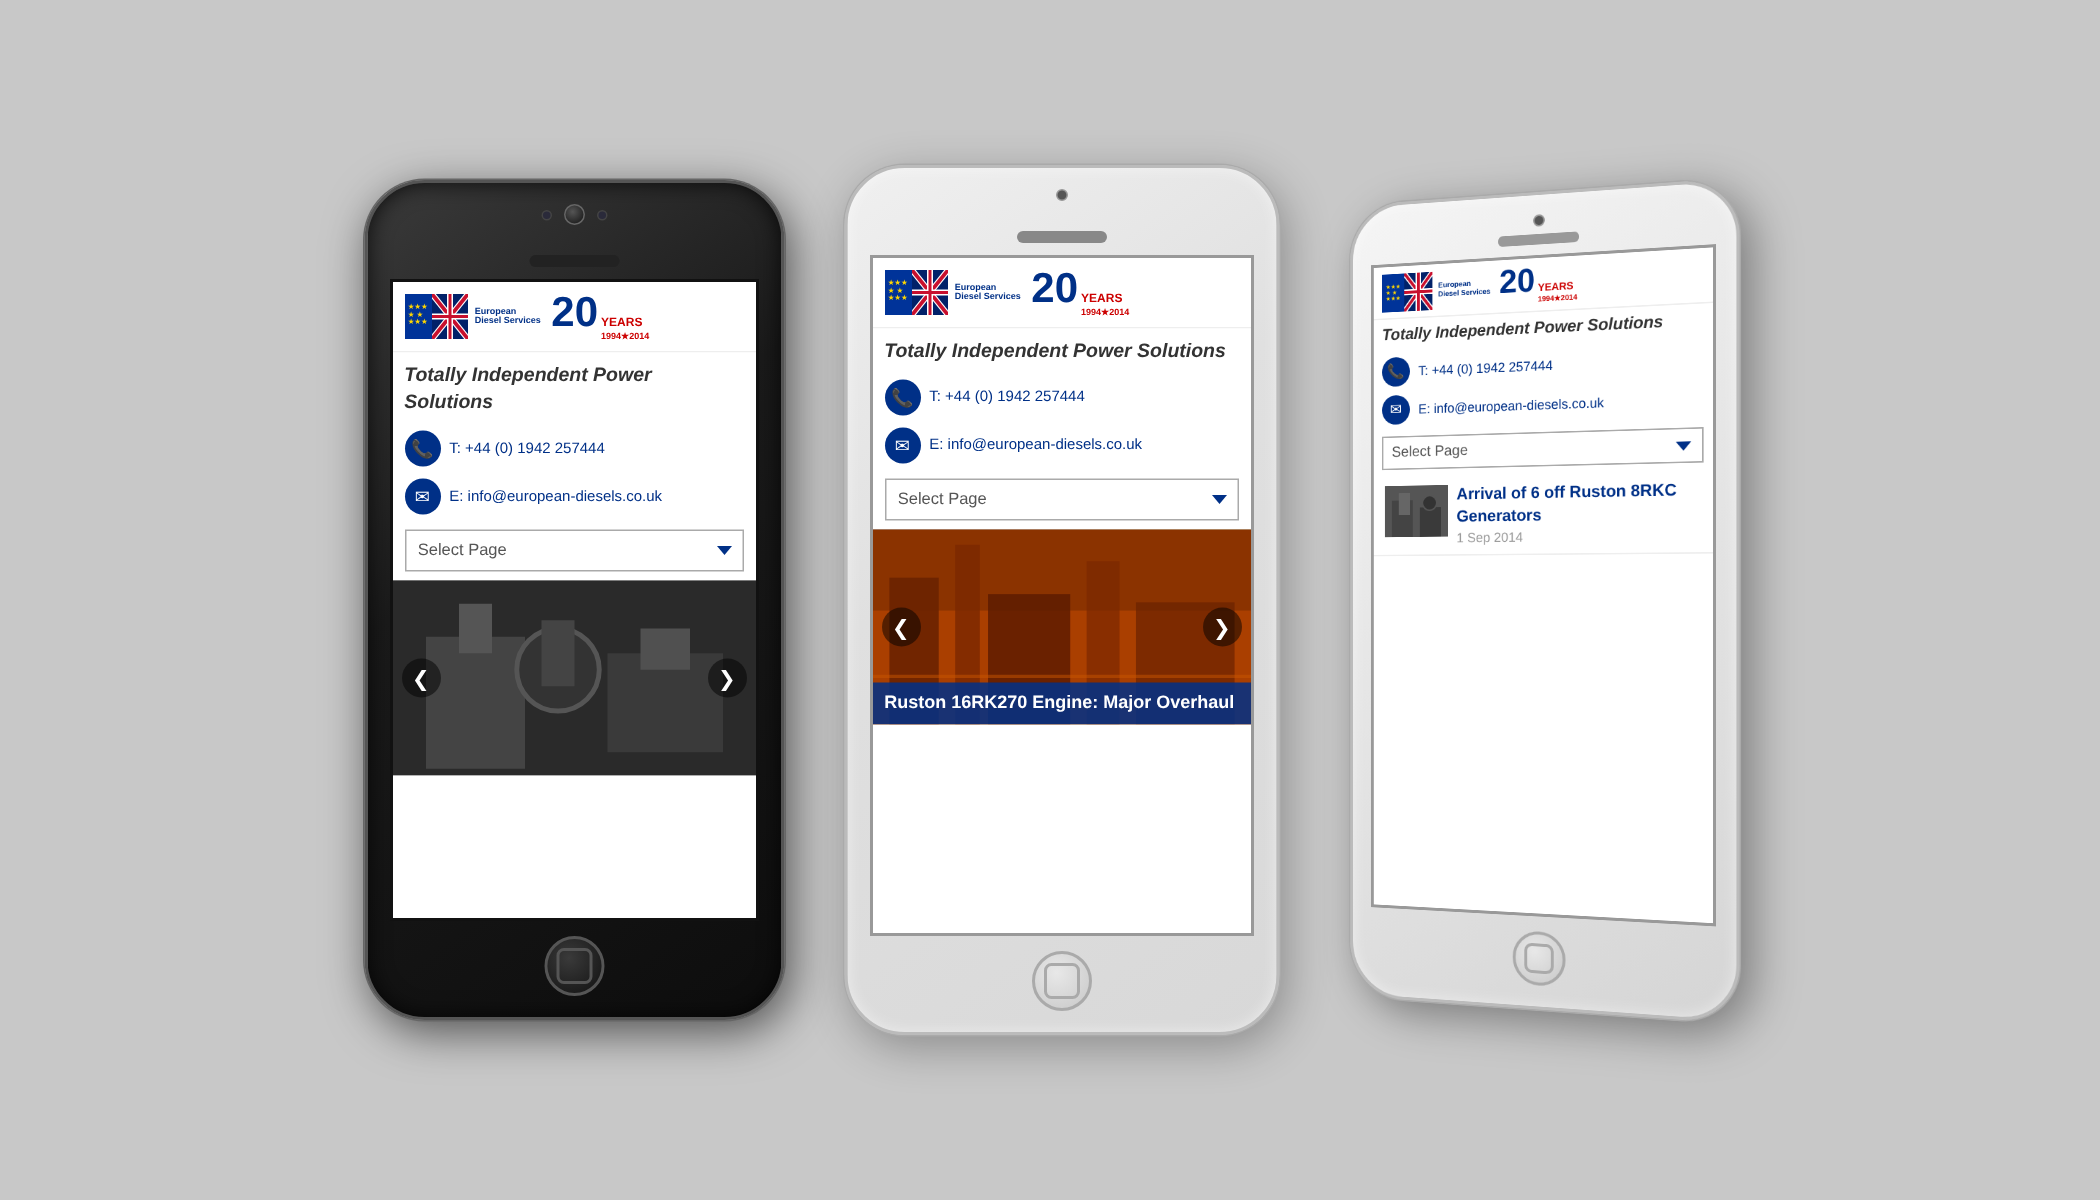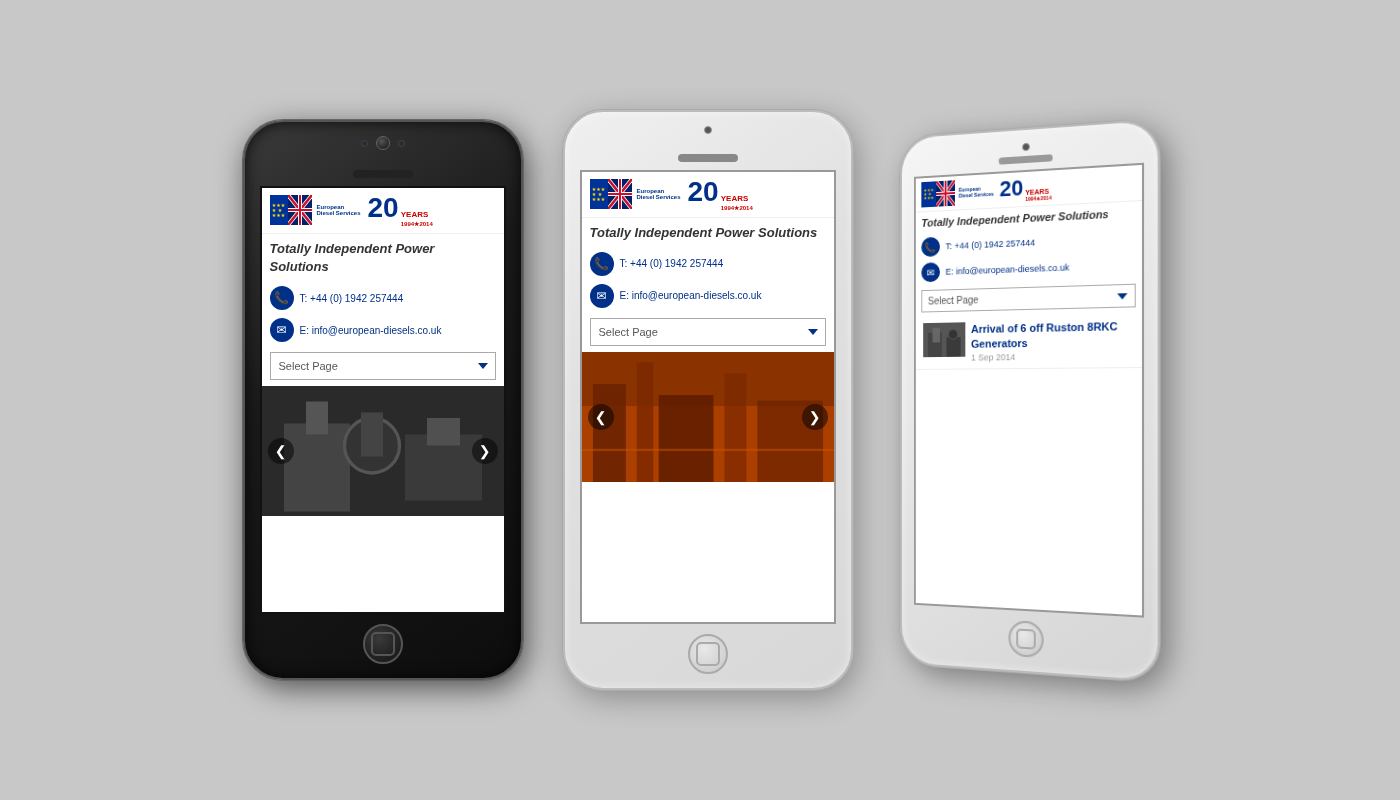--- a/index.html
+++ b/index.html
@@ -532,20 +532,23 @@
               <rect x="0" y="60" width="230" height="80" fill="#b84400" opacity="0.7"></rect>
 
               <rect x="10" y="40" width="30" height="100" fill="#6a2200" opacity="0.9"></rect>
               <rect x="50" y="20" width="15" height="120" fill="#7a2800" opacity="0.8"></rect>
               <rect x="70" y="50" width="50" height="90" fill="#5a1a00" opacity="0.8"></rect>
               <rect x="130" y="30" width="20" height="110" fill="#7a2800" opacity="0.7"></rect>
               <rect x="160" y="55" width="60" height="85" fill="#6a2200" opacity="0.7"></rect>
               <line x1="0" y1="100" x2="230" y2="100" stroke="#c85500" stroke-width="2" opacity="0.5"></line>
             </svg>
             
+            <div class="post-block">
+              <div class="post-title">Ruston 16RK270 Engine: Major Overhaul</div>
+            </div>
           </div>
           <div class="slider-nav slider-nav-left">❮</div>
           <div class="slider-nav slider-nav-right">❯</div>
         </div>
       </div>
     </div>
 
     <div class="home-btn home-btn-white">
       <div class="home-btn-inner home-btn-inner-white"></div>
     </div>

